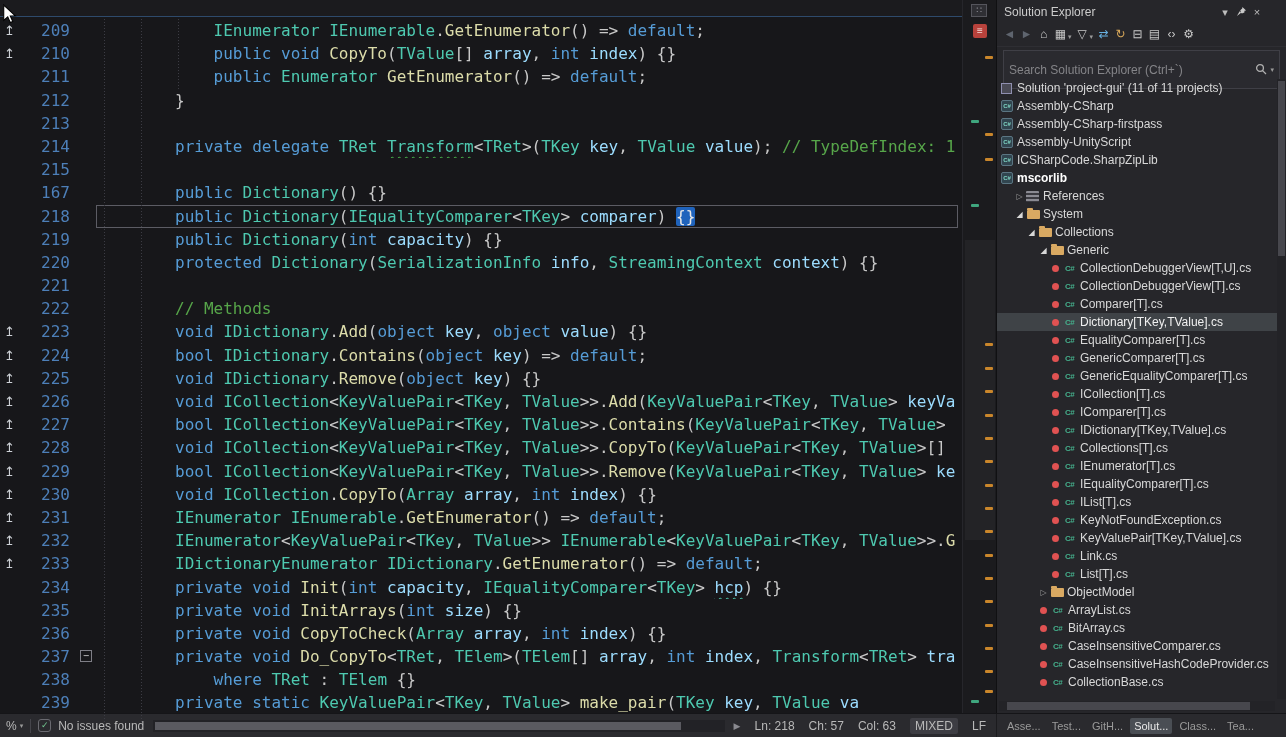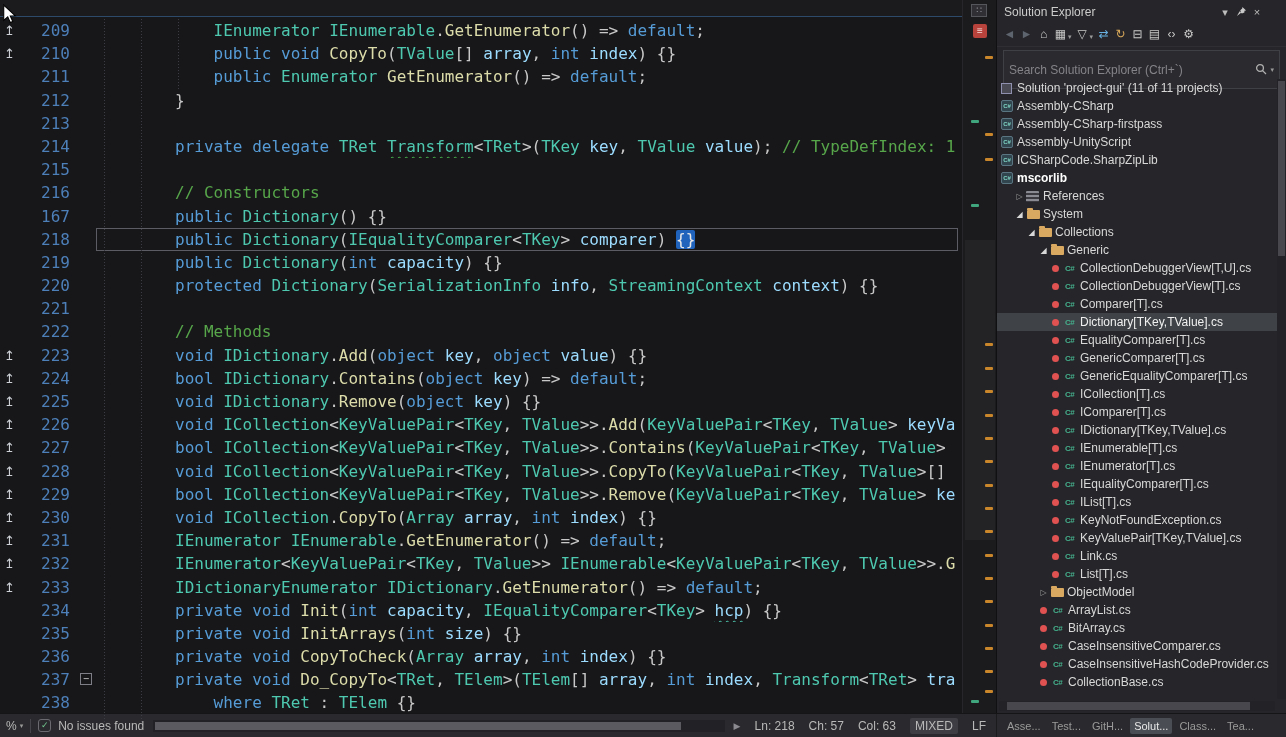--- a/index.html
+++ b/index.html
@@ -128,26 +128,20 @@
           <span class="ltext"><span class="tk-p">        </span><span class="tk-k">private</span><span class="tk-p"> </span><span class="tk-k">delegate</span><span class="tk-p"> </span><span class="tk-t">TRet</span><span class="tk-p"> </span><span class="tk-tq">Transform</span><span class="tk-p">&lt;</span><span class="tk-t">TRet</span><span class="tk-p">&gt;(</span><span class="tk-t">TKey</span><span class="tk-p"> </span><span class="tk-v">key</span><span class="tk-p">, </span><span class="tk-t">TValue</span><span class="tk-p"> </span><span class="tk-v">value</span><span class="tk-p">); </span><span class="tk-c">// TypeDefIndex: 1</span></span>
         </div>
         <div class="cl">
           <span class="lmargin"></span>
           <span class="lnum">215</span>
           <span class="fold"></span>
           <span class="ltext"></span>
         </div>
         <div class="cl">
           <span class="lmargin"></span>
-          <span class="lnum">216</span>
-          <span class="fold"></span>
-          <span class="ltext"><span class="tk-p">        </span><span class="tk-c">// Constructors</span></span>
-        </div>
-        <div class="cl">
-          <span class="lmargin"></span>
           <span class="lnum">167</span>
           <span class="fold"></span>
           <span class="ltext"><span class="tk-p">        </span><span class="tk-k">public</span><span class="tk-p"> </span><span class="tk-t">Dictionary</span><span class="tk-p">() {}</span></span>
         </div>
         <div class="cl cur">
           <span class="lmargin"></span>
           <span class="lnum">218</span>
           <span class="fold"></span>
           <span class="ltext"><span class="tk-p">        </span><span class="tk-k">public</span><span class="tk-p"> </span><span class="tk-t">Dictionary</span><span class="tk-p">(</span><span class="tk-t">IEqualityComparer</span><span class="tk-p">&lt;</span><span class="tk-t">TKey</span><span class="tk-p">&gt; </span><span class="tk-v">comparer</span><span class="tk-p">) </span><span class="tk-s">{}</span></span>
           <span class="curbox"></span>
@@ -441,21 +435,21 @@
           <span>IComparer[T].cs</span>
         </div>
         <div class="trow" style="padding-left: 52px;">
           <span class="dot"></span>
           <span class="icon-file">C#</span>
           <span>IDictionary[TKey,TValue].cs</span>
         </div>
         <div class="trow" style="padding-left: 52px;">
           <span class="dot"></span>
           <span class="icon-file">C#</span>
-          <span>IEnumerable[T].cs</span>
+          <span>Collections[T].cs</span>
         </div>
         <div class="trow" style="padding-left: 52px;">
           <span class="dot"></span>
           <span class="icon-file">C#</span>
           <span>IEnumerator[T].cs</span>
         </div>
         <div class="trow" style="padding-left: 52px;">
           <span class="dot"></span>
           <span class="icon-file">C#</span>
           <span>IEqualityComparer[T].cs</span>

